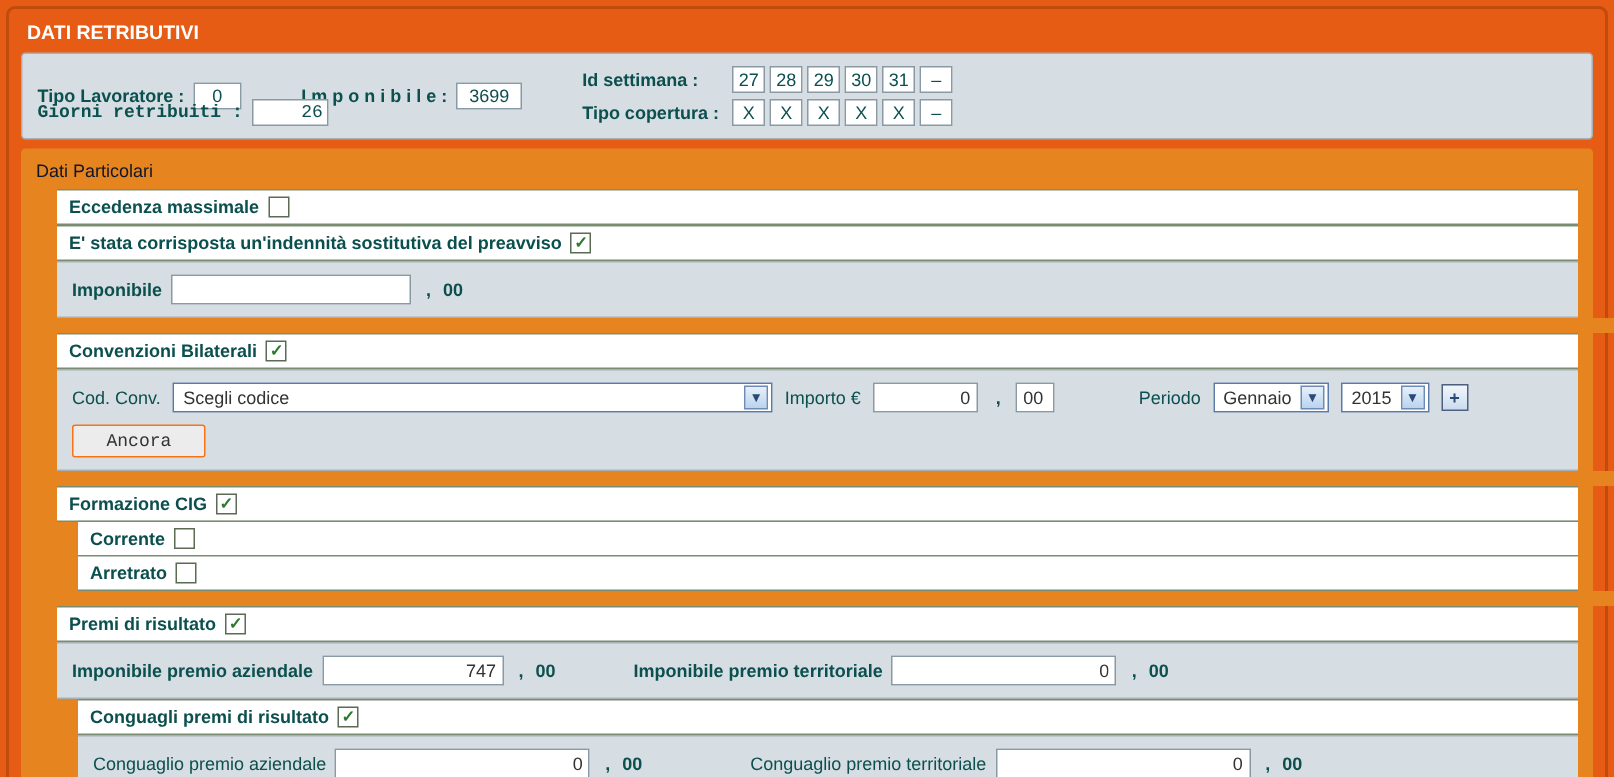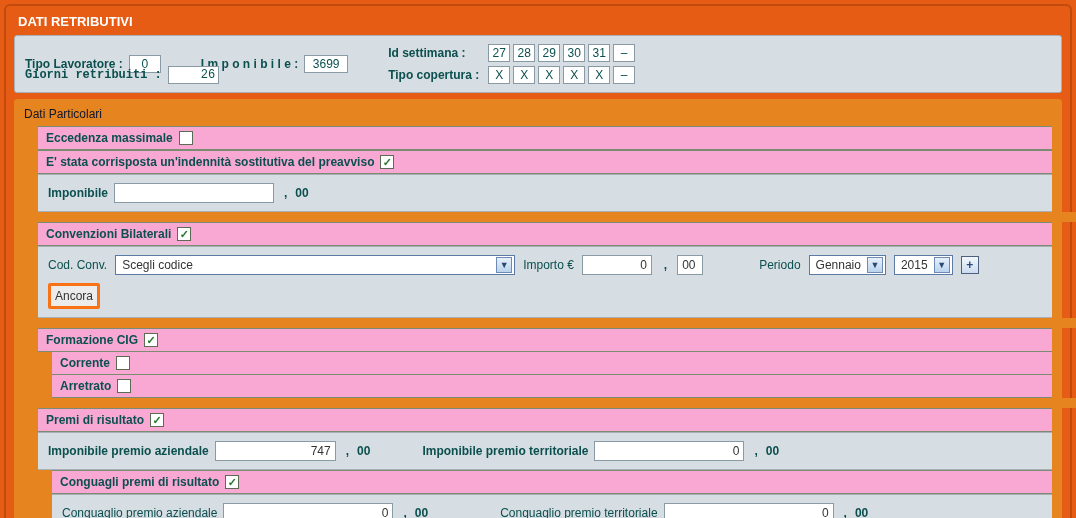--- a/index.html
+++ b/index.html
@@ -64,21 +64,21 @@
     margin-top: 2px;
     padding: 5px 10px 0 10px;
   }
   .sec-title-orange {
     color: #0f172a;
     font-weight: normal;
     padding: 3px 0 5px 0;
   }
   .band-olive,
   .band-green {
-    background: #f9a8d4;
+    background: #ffffff;
     color: #0B4F4E;
     font-weight: bold;
     padding: 4px 8px;
     display: flex;
     align-items: center;
     gap: 6px;
     border-top: 1px solid #7A8D72;
     border-bottom: 1px solid #7A8D72;
   }
   .band-olive { margin-top: -1px; }
@@ -135,26 +135,27 @@
   .plus-btn {
     width: 18px; height: 18px;
     border: 1px solid #4D6080;
     background: linear-gradient(#F2F6FB,#CBDCEF);
     display: inline-flex;
     align-items: center; justify-content: center;
     font-weight: bold;
     color: #2A4A75;
   }
   .ancora-btn {
-    border: 3px solid #f97316;
+    border: 1px solid #f97316;
     background: #ECECEC;
-    padding: 3px 4px;
+    padding: 3px 22px;
     color: #333;
     font-size: 12px;
     border-radius: 2px;
+    font-family: Liberation Mono, monospace;
   }
   .comma { color:#0B4F4E; font-weight: bold; margin: 0 2px 0 4px;}
   .cell00 { font-weight: bold; color:#0B4F4E;}
 </style>
 </head>
 <body>
 
 <div class="outer">
   <div class="main-title">DATI RETRIBUTIVI</div>
 

